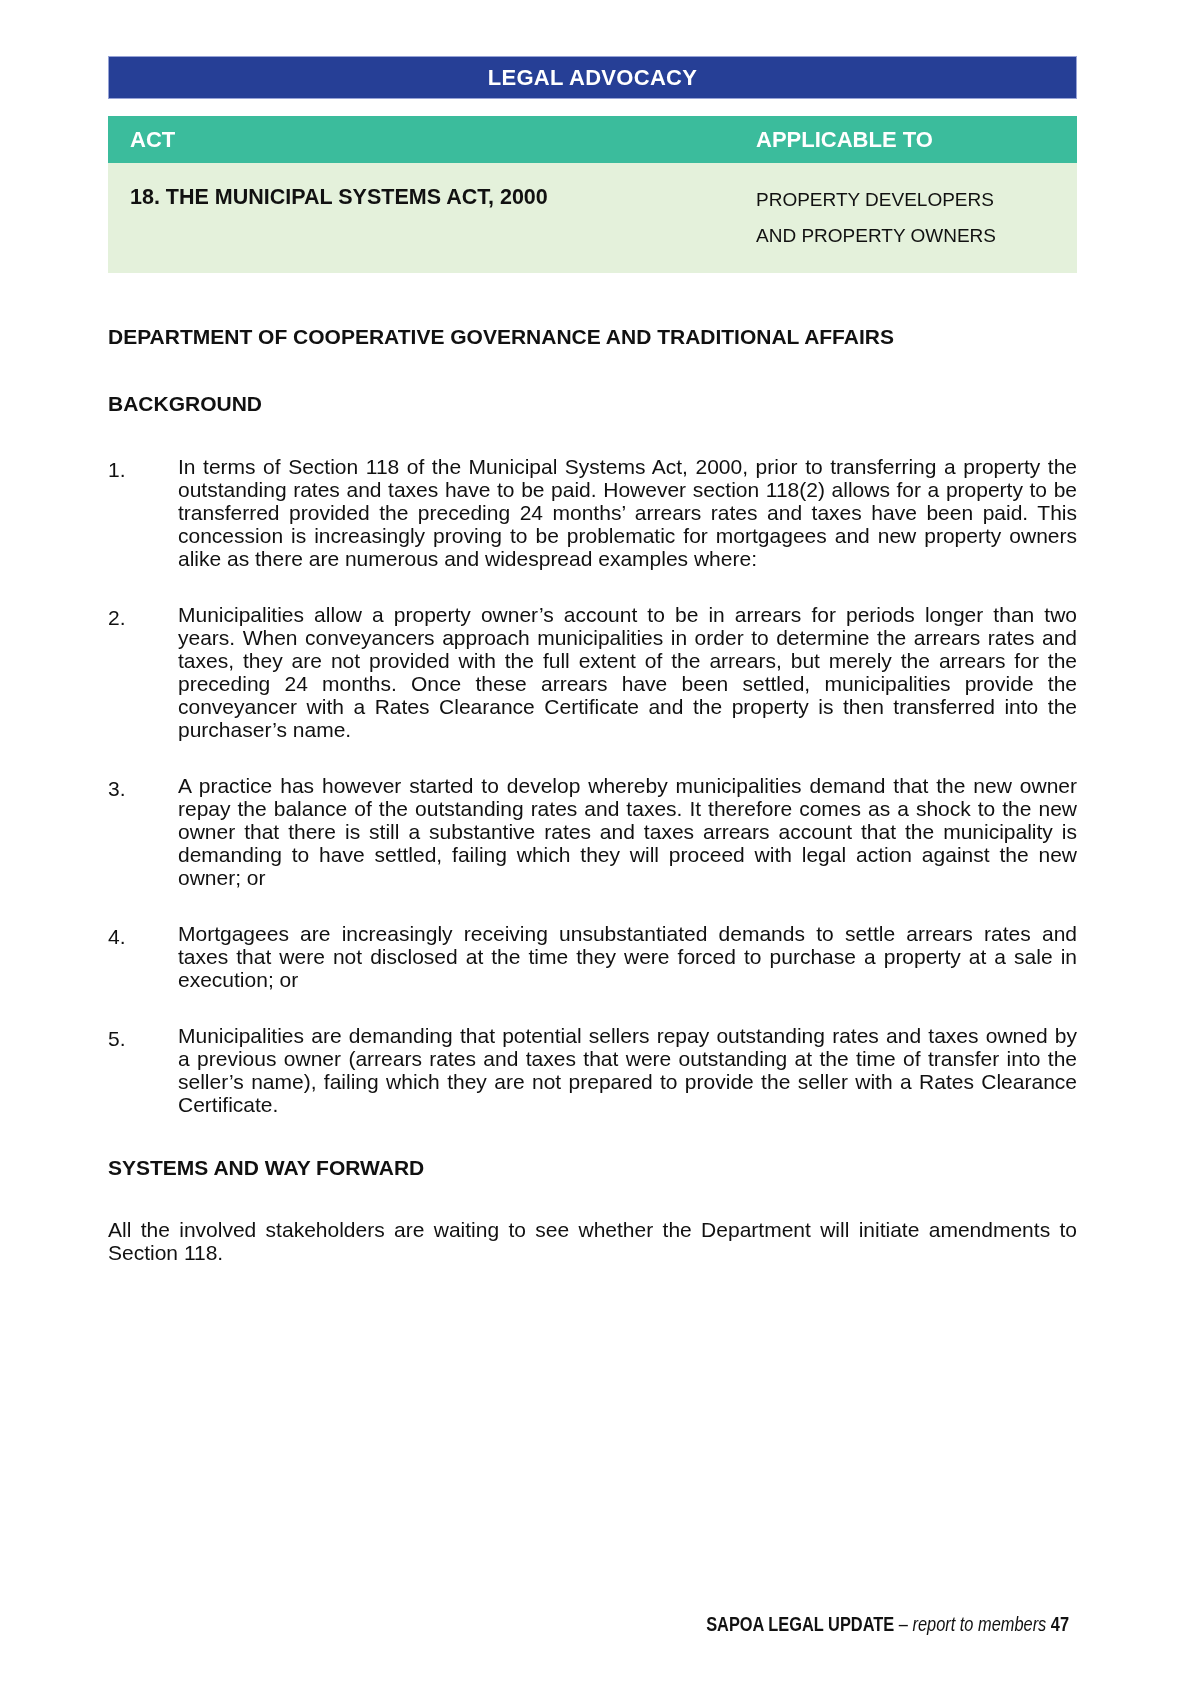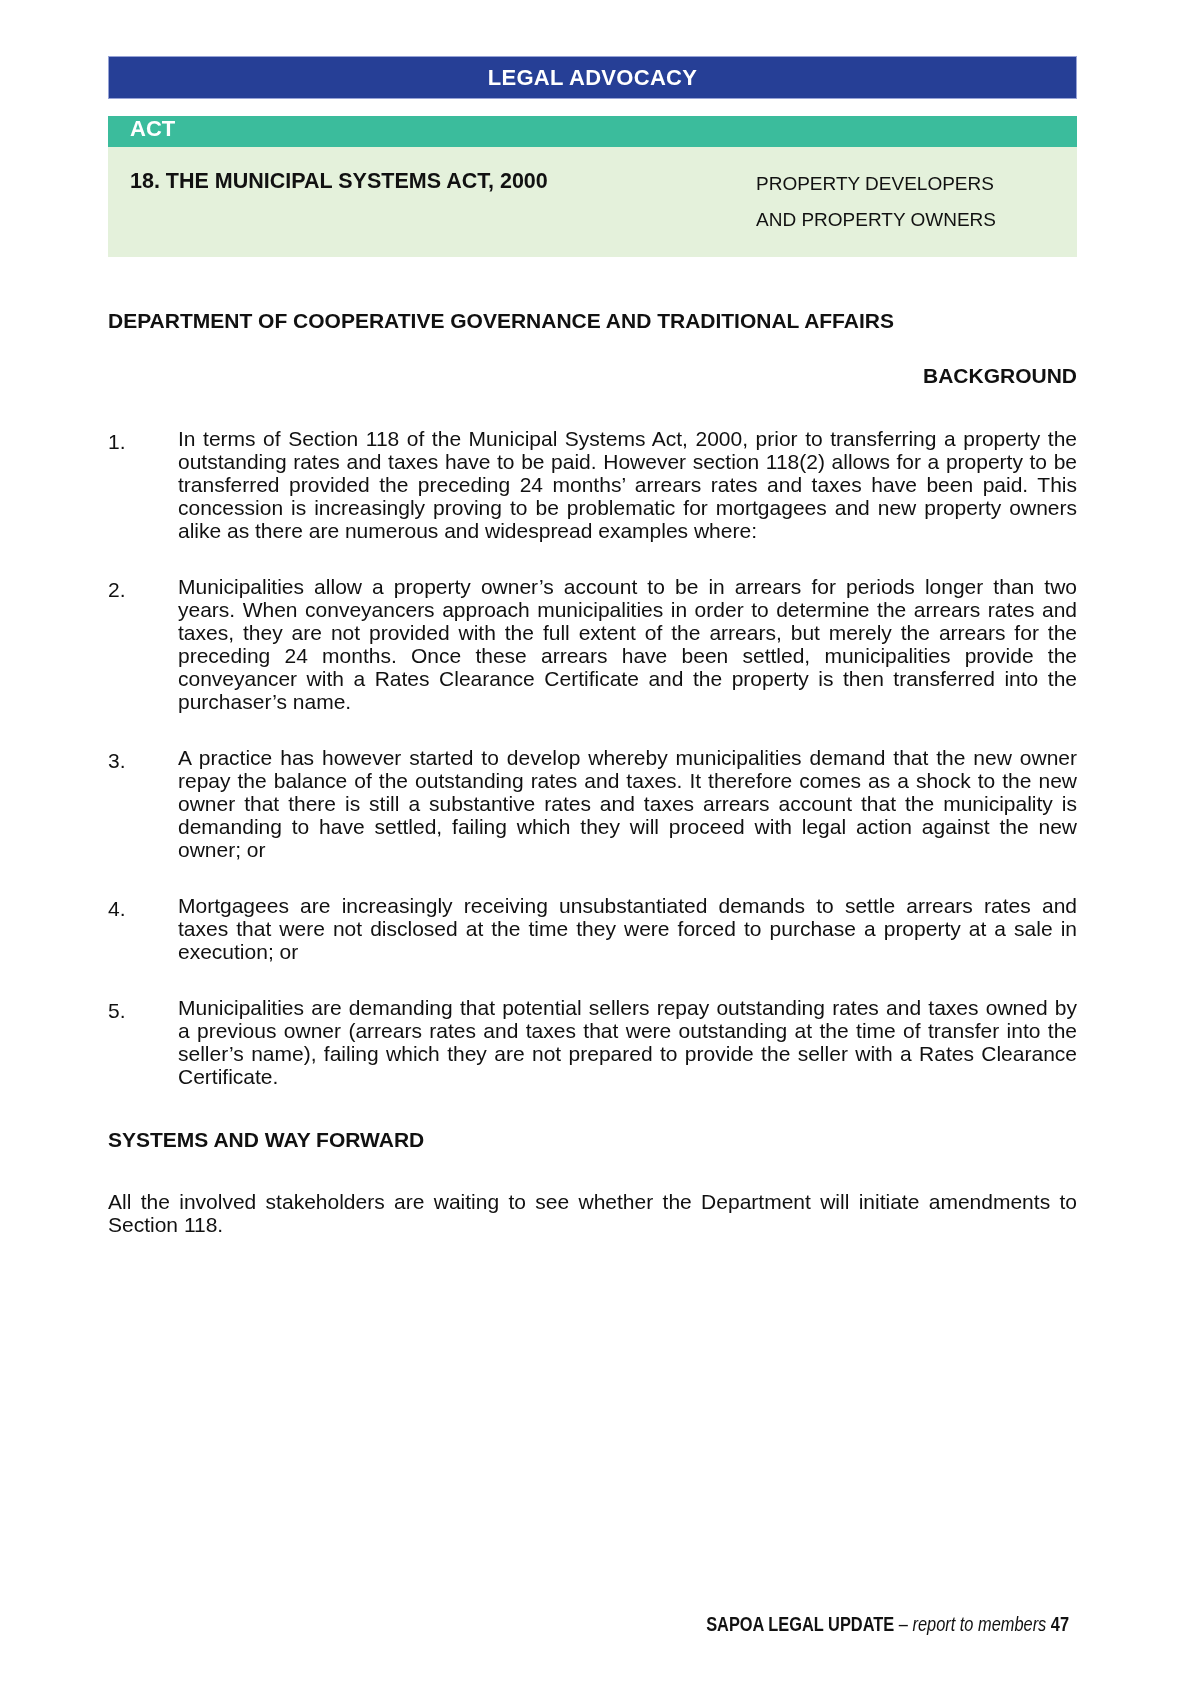--- a/index.html
+++ b/index.html
@@ -34,23 +34,24 @@
   }
   .banner-title {
     color: #ffffff;
     font-weight: bold;
     font-size: 22px;
     letter-spacing: 0.3px;
   }
   
   .act-table { margin-top: 17px; }
   .act-table .thead {
-    height: 31px;
+    height: 47px;
     background: #3BBC9C;
     display: flex;
+    align-items: center;
   }
   .th {
     color: #ffffff;
     font-weight: bold;
     font-size: 22px;
   }
   .col-act { width: 648px; padding-left: 22px; }
   .col-applicable { width: 321px; }
   .act-table .trow {
     min-height: 98px;
@@ -70,21 +71,21 @@
     line-height: 36px;
     max-width: 255px;
   }
   
   .heading {
     font-weight: bold;
     font-size: 21px;
     line-height: 29px;
   }
   .dept-heading { margin-top: 49px; }
-  .background-heading { margin-top: 26px; text-align: right; }
+  .background-heading { margin-top: 38px; }
   .status-heading { margin-top: 37px; }
   
   .body-text {
     font-size: 21px;
     line-height: 23px;
     text-align: justify;
   }
   .list-item {
     display: flex;
     margin-top: 33px;
@@ -118,20 +119,21 @@
 <div class="page">
   <div class="content">
 
     <div class="banner">
       <span class="banner-title">LEGAL ADVOCACY</span>
     </div>
 
     <div class="act-table">
       <div class="thead">
         <div class="th col-act">ACT</div>
+        <div class="th col-applicable">APPLICABLE TO</div>
       </div>
       <div class="trow">
         <div class="col-act">
           <span class="act-title">18. THE MUNICIPAL SYSTEMS ACT, 2000</span>
         </div>
         <div class="col-applicable">
           <div class="applicable-text">PROPERTY DEVELOPERS AND PROPERTY OWNERS</div>
         </div>
       </div>
     </div>

